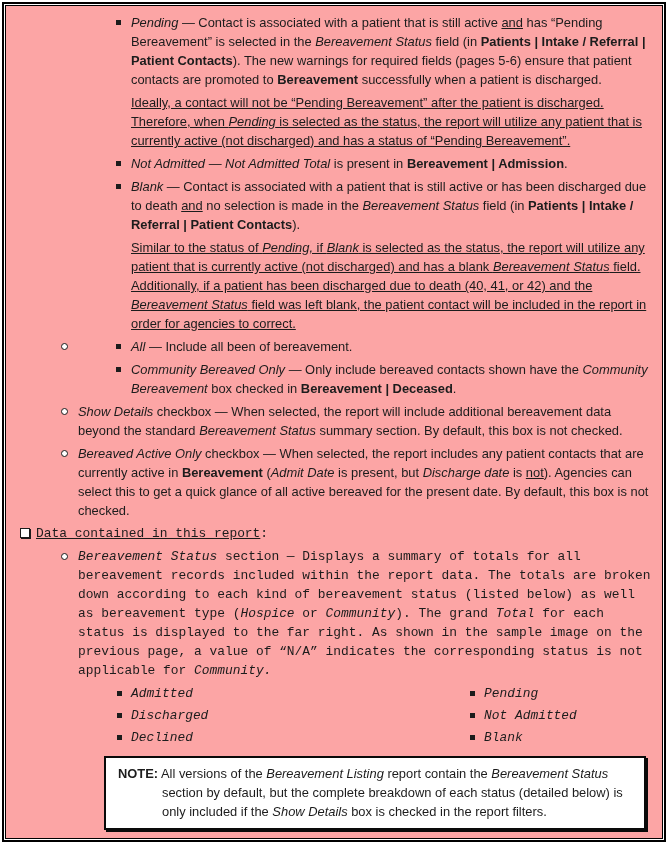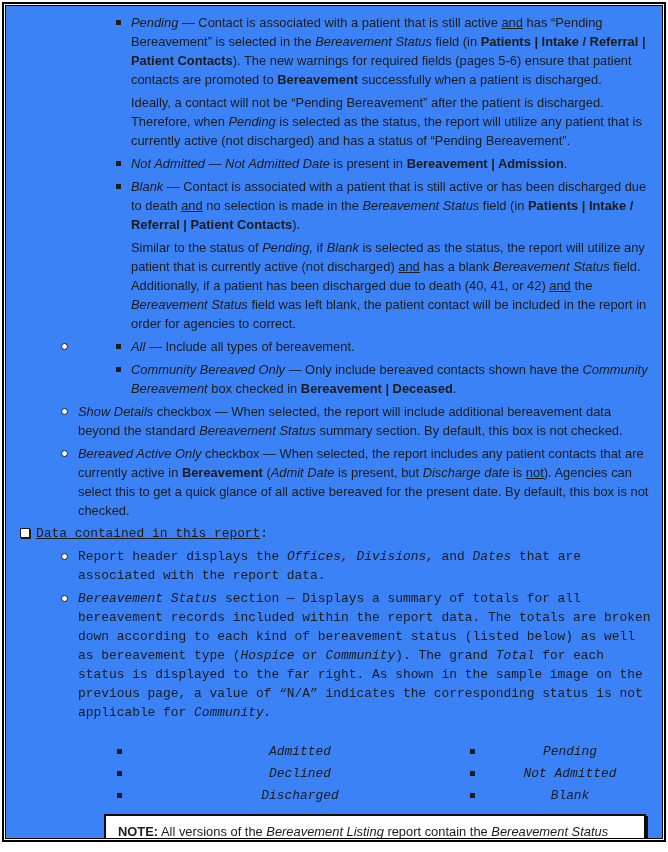--- a/index.html
+++ b/index.html
@@ -1,28 +1,28 @@
 <!DOCTYPE html>
 <html><head>
 <meta charset="utf-8">
 <style>
   html,body{margin:0;padding:0;background:#ffffff;}
   body{width:668px;height:852px;overflow:hidden;}
   .page{margin:2px;border:2px solid #000;padding:1px;height:840px;box-sizing:border-box;}
-  .inner{border:1px solid #000;height:100%;box-sizing:border-box;overflow:hidden;background:#3b82f6;}
+  .inner{border:1px solid #000;height:100%;box-sizing:border-box;overflow:hidden;background:#fca5a5;}
   .content{
     padding:7px 6px 0 12px;
     color:#1c1c1c;
     font-family:"Liberation Sans",sans-serif;
     font-size:12.9px;
     line-height:19px;
   }
   ul{list-style:none;margin:0;padding:0;}
   li{position:relative;margin:0 0 4px 0;}
-  p.cont{margin:4px 0 4px 0;}
+  p.cont{margin:4px 0 4px 0;text-decoration:underline;}
   .rich{min-height:19px;}
   
   .s-i{font-style:italic;}
   .s-b{font-weight:bold;}
   .s-u{text-decoration:underline;}
   
   .mk{position:absolute;display:block;}
   .mk-sq{width:5px;height:5px;background:#1c1c1c;top:7px;}
   .mk-ci{width:5px;height:5px;border:1px solid #1c1c1c;border-radius:50%;top:6px;background:#fff;}
   .mk-hsq{width:8px;height:8px;border:1px solid #1c1c1c;background:#fff;box-shadow:1px 1px 0 #1c1c1c;top:4px;}
@@ -33,21 +33,21 @@
   ul.l2 > li > .mk{left:43px;}
   ul.l3n{margin-top:4px;}
   ul.l3n > li{padding-left:53px;}
   ul.l3n > li > .mk{left:38px;}
   ul.l1 > li{padding-left:18px;font-family:Liberation Mono, monospace;}
   ul.l1 > li > .mk{left:2px;}
   ul.l2n{margin-top:4px;}
   ul.l2n > li{padding-left:42px;}
   ul.l2n > li > .mk{left:25px;}
   
-  .cols{display:flex;margin-top:20px;text-align:center;}
+  .cols{display:flex;margin-top:4px;}
   .cols ul{box-sizing:border-box;}
   .cols .colL{width:391px;padding-left:38px;}
   .cols .colR{flex:1;}
   .cols li{padding-left:15px;font-style:italic;margin-bottom:3px;}
   .cols li > .mk{left:1px;top:7px;}
   
   .note{
     margin:6px 0 0 86px;
     width:542px;
     box-sizing:border-box;
@@ -66,36 +66,36 @@
     <div class="content">
 
       <ul class="l3top">
         <li>
           <span class="mk mk-sq"></span>
           <div class="rich"><span class="s-i">Pending</span><span> — Contact is associated with a patient that is still active </span><span class="s-u">and</span><span> has “Pending Bereavement” is selected in the </span><span class="s-i">Bereavement Status</span><span> field (in </span><span class="s-b">Patients | Intake / Referral | Patient Contacts</span><span>). The new warnings for required fields (pages 5-6) ensure that patient contacts are promoted to </span><span class="s-b">Bereavement</span><span> successfully when a patient is discharged.</span></div>
           <p class="cont rich"><span>Ideally, a contact will not be “Pending Bereavement” after the patient is discharged. Therefore, when </span><span class="s-i">Pending</span><span> is selected as the status, the report will utilize any patient that is currently active (not discharged) and has a status of “Pending Bereavement”.</span></p>
         </li>
         <li>
           <span class="mk mk-sq"></span>
-          <div class="rich"><span class="s-i">Not Admitted</span><span> — </span><span class="s-i">Not Admitted Date</span><span> is present in </span><span class="s-b">Bereavement | Admission</span><span>.</span></div>
+          <div class="rich"><span class="s-i">Not Admitted</span><span> — </span><span class="s-i">Not Admitted Total</span><span> is present in </span><span class="s-b">Bereavement | Admission</span><span>.</span></div>
         </li>
         <li>
           <span class="mk mk-sq"></span>
           <div class="rich"><span class="s-i">Blank</span><span> — Contact is associated with a patient that is still active or has been discharged due to death </span><span class="s-u">and</span><span> no selection is made in the </span><span class="s-i">Bereavement Status</span><span> field (in </span><span class="s-b">Patients | Intake / Referral | Patient Contacts</span><span>).</span></div>
           <p class="cont rich"><span>Similar to the status of </span><span class="s-i">Pending,</span><span> if </span><span class="s-i">Blank</span><span> is selected as the status, the report will utilize any patient that is currently active (not discharged) </span><span class="s-u">and</span><span> has a blank </span><span class="s-i">Bereavement Status</span><span> field. Additionally, if a patient has been discharged due to death (40, 41, or 42) </span><span class="s-u">and</span><span> the </span><span class="s-i">Bereavement Status</span><span> field was left blank, the patient contact will be included in the report in order for agencies to correct.</span></p>
         </li>
       </ul>
 
       <ul class="l2">
         <li>
           <span class="mk mk-ci"></span>
           <ul class="l3n">
             <li>
               <span class="mk mk-sq"></span>
-              <div class="rich"><span class="s-i">All</span><span> — Include all types of bereavement.</span></div>
+              <div class="rich"><span class="s-i">All</span><span> — Include all been of bereavement.</span></div>
             </li>
             <li>
               <span class="mk mk-sq"></span>
               <div class="rich"><span class="s-i">Community Bereaved Only</span><span> — Only include bereaved contacts shown have the </span><span class="s-i">Community Bereavement</span><span> box checked in </span><span class="s-b">Bereavement | Deceased</span><span>.</span></div>
             </li>
           </ul>
         </li>
         <li>
           <span class="mk mk-ci"></span>
           <div class="rich"><span class="s-i">Show Details</span><span> checkbox — When selected, the report will include additional bereavement data beyond the standard </span><span class="s-i">Bereavement Status</span><span> summary section. By default, this box is not checked.</span></div>
@@ -106,30 +106,26 @@
         </li>
       </ul>
 
       <ul class="l1">
         <li>
           <span class="mk mk-hsq"></span>
           <div class="rich"><span class="s-u">Data contained in this report</span><span>:</span></div>
           <ul class="l2n">
             <li>
               <span class="mk mk-ci"></span>
-              <div class="rich"><span>Report header displays the </span><span class="s-i">Offices,</span><span> </span><span class="s-i">Divisions,</span><span> and </span><span class="s-i">Dates</span><span> that are associated with the report data.</span></div>
-            </li>
-            <li>
-              <span class="mk mk-ci"></span>
               <div class="rich"><span class="s-i">Bereavement Status</span><span> section — Displays a summary of totals for all bereavement records included within the report data. The totals are broken down according to each kind of bereavement status (listed below) as well as bereavement type (</span><span class="s-i">Hospice</span><span> or </span><span class="s-i">Community</span><span>). The grand </span><span class="s-i">Total</span><span> for each status is displayed to the far right. As shown in the sample image on the previous page, a value of “N/A” indicates the corresponding status is not applicable for </span><span class="s-i">Community.</span></div>
               <div class="cols">
                 <ul class="colL">
                   <li><span class="mk mk-sq"></span><span>Admitted</span></li>
+                  <li><span class="mk mk-sq"></span><span>Discharged</span></li>
                   <li><span class="mk mk-sq"></span><span>Declined</span></li>
-                  <li><span class="mk mk-sq"></span><span>Discharged</span></li>
                 </ul>
                 <ul class="colR">
                   <li><span class="mk mk-sq"></span><span>Pending</span></li>
                   <li><span class="mk mk-sq"></span><span>Not Admitted</span></li>
                   <li><span class="mk mk-sq"></span><span>Blank</span></li>
                 </ul>
               </div>
             </li>
           </ul>
         </li>

